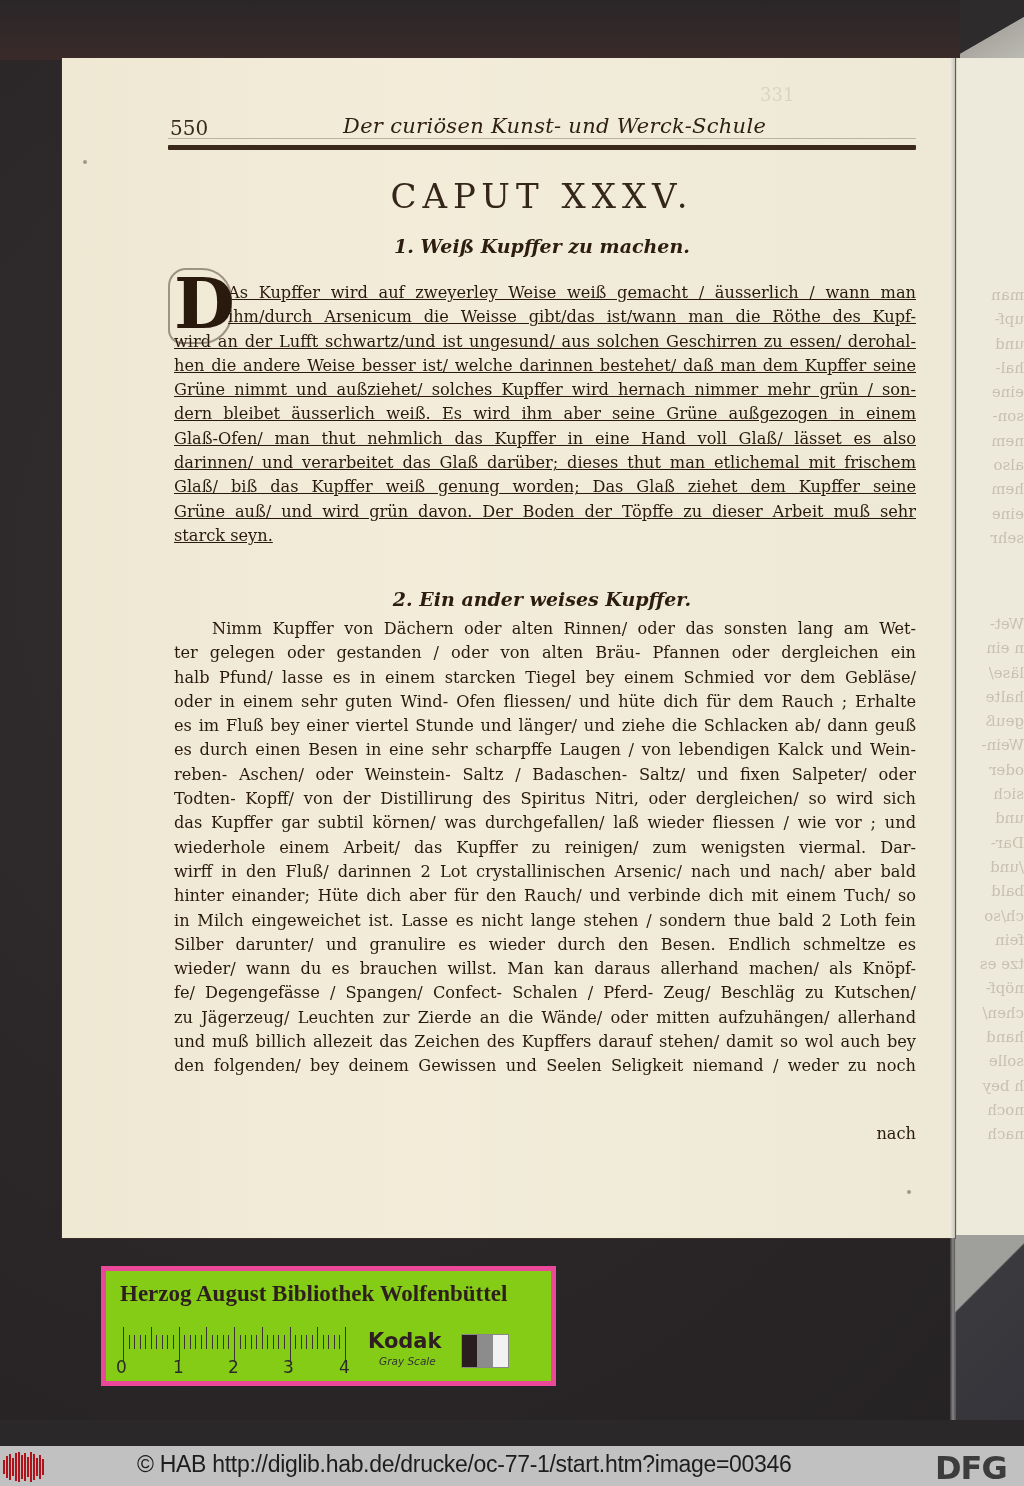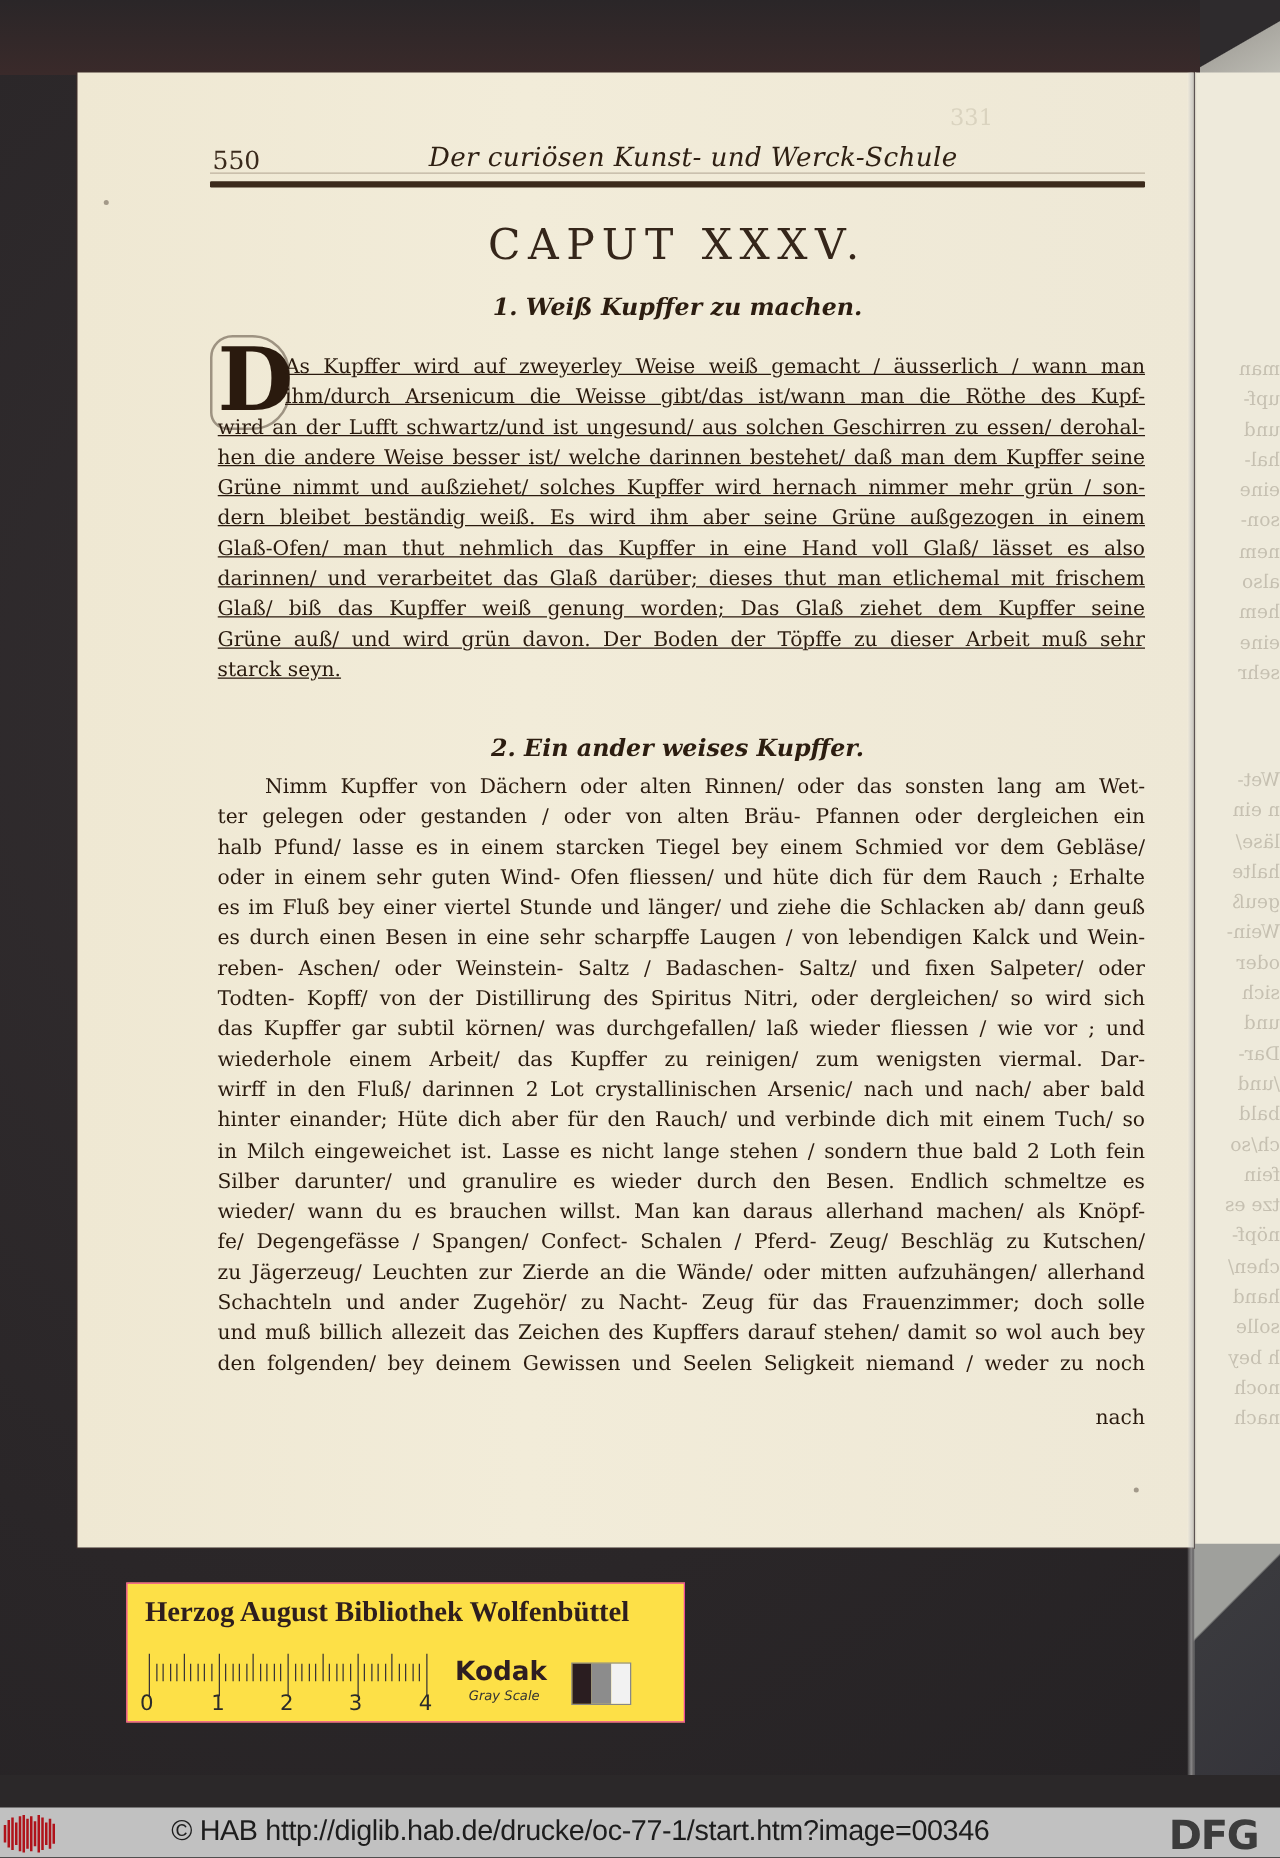--- a/index.html
+++ b/index.html
@@ -87,21 +87,21 @@
   .drop-cap-flourish {
     position:absolute; left:168px; top:268px; width:60px; height:72px;
     border:2px solid #3a2a1c; border-radius:18px 30px 30px 14px; opacity:0.45;
   }
   .first-para .line.indented { padding-left:54px; }
   .speck { position:absolute; width:4px; height:4px; background:#6f6456; border-radius:50%; opacity:0.6; }
 
   
   .ruler-card {
     position:absolute; left:101px; top:1266px; width:445px; height:110px;
-    background:#fde047; border:1px solid #ec4899;
+    background:#84cc16; border:5px solid #ec4899;
   }
   .library-name {
     position:absolute; left:14px; top:10px; font-family:"Liberation Serif", serif; font-weight:bold;
     font-size:23px; color:#2e1e1e; white-space:nowrap; letter-spacing:0;
   }
   .ruler {
     position:absolute; left:17px; top:56px; width:225px; height:34px;
   }
   .tick { position:absolute; bottom:0; width:1px; background:#3a3435; }
   .ruler-labels { position:absolute; left:10px; top:86px; width:240px; height:22px; }
@@ -201,21 +201,21 @@
 
 <div class="drop-cap-flourish"></div>
 <div class="drop-cap">D</div>
 
 <div id="sec1" class="body-text first-para" style="top:281px;text-decoration:underline;">
     <span class="line indented">As Kupffer wird auf zweyerley Weise weiß gemacht / äusserlich / wann man</span>
     <span class="line indented">ihm/durch Arsenicum die Weisse gibt/das ist/wann man die Röthe des Kupf-</span>
     <span class="line">wird an der Lufft schwartz/und ist ungesund/ aus solchen Geschirren zu essen/ derohal-</span>
     <span class="line">hen die andere Weise besser ist/ welche darinnen bestehet/ daß man dem Kupffer seine</span>
     <span class="line">Grüne nimmt und außziehet/ solches Kupffer wird hernach nimmer mehr grün / son-</span>
-    <span class="line">dern bleibet beständig weiß. Es wird ihm aber seine Grüne außgezogen in einem</span>
+    <span class="line">dern bleibet äusserlich weiß. Es wird ihm aber seine Grüne außgezogen in einem</span>
     <span class="line">Glaß-Ofen/ man thut nehmlich das Kupffer in eine Hand voll Glaß/ lässet es also</span>
     <span class="line">darinnen/ und verarbeitet das Glaß darüber; dieses thut man etlichemal mit frischem</span>
     <span class="line">Glaß/ biß das Kupffer weiß genung worden; Das Glaß ziehet dem Kupffer seine</span>
     <span class="line">Grüne auß/ und wird grün davon. Der Boden der Töpffe zu dieser Arbeit muß sehr</span>
     <span class="line last">starck seyn.</span>
   </div>
 
 <div class="section-heading" style="top:588px;">2. Ein ander weises Kupffer.</div>
 
 <div id="sec2" class="body-text" style="top:617px;">
@@ -229,21 +229,20 @@
     <span class="line">Todten- Kopff/ von der Distillirung des Spiritus Nitri, oder dergleichen/ so wird sich</span>
     <span class="line">das Kupffer gar subtil körnen/ was durchgefallen/ laß wieder fliessen / wie vor ; und</span>
     <span class="line">wiederhole einem Arbeit/ das Kupffer zu reinigen/ zum wenigsten viermal. Dar-</span>
     <span class="line">wirff in den Fluß/ darinnen 2 Lot crystallinischen Arsenic/ nach und nach/ aber bald</span>
     <span class="line">hinter einander; Hüte dich aber für den Rauch/ und verbinde dich mit einem Tuch/ so</span>
     <span class="line">in Milch eingeweichet ist. Lasse es nicht lange stehen / sondern thue bald 2 Loth fein</span>
     <span class="line">Silber darunter/ und granulire es wieder durch den Besen. Endlich schmeltze es</span>
     <span class="line">wieder/ wann du es brauchen willst. Man kan daraus allerhand machen/ als Knöpf-</span>
     <span class="line">fe/ Degengefässe / Spangen/ Confect- Schalen / Pferd- Zeug/ Beschläg zu Kutschen/</span>
     <span class="line">zu Jägerzeug/ Leuchten zur Zierde an die Wände/ oder mitten aufzuhängen/ allerhand</span>
-    <span class="line">Schachteln und ander Zugehör/ zu Nacht- Zeug für das Frauenzimmer; doch solle</span>
     <span class="line">und muß billich allezeit das Zeichen des Kupffers darauf stehen/ damit so wol auch bey</span>
     <span class="line">den folgenden/ bey deinem Gewissen und Seelen Seligkeit niemand / weder zu noch</span>
   </div>
 
 <div class="body-text" style="top:1122px;">
   <span class="line right">nach</span>
 </div>
 
 <div class="speck" style="left:907px;top:1190px;"></div>
 <div class="speck" style="left:83px;top:160px;"></div>

